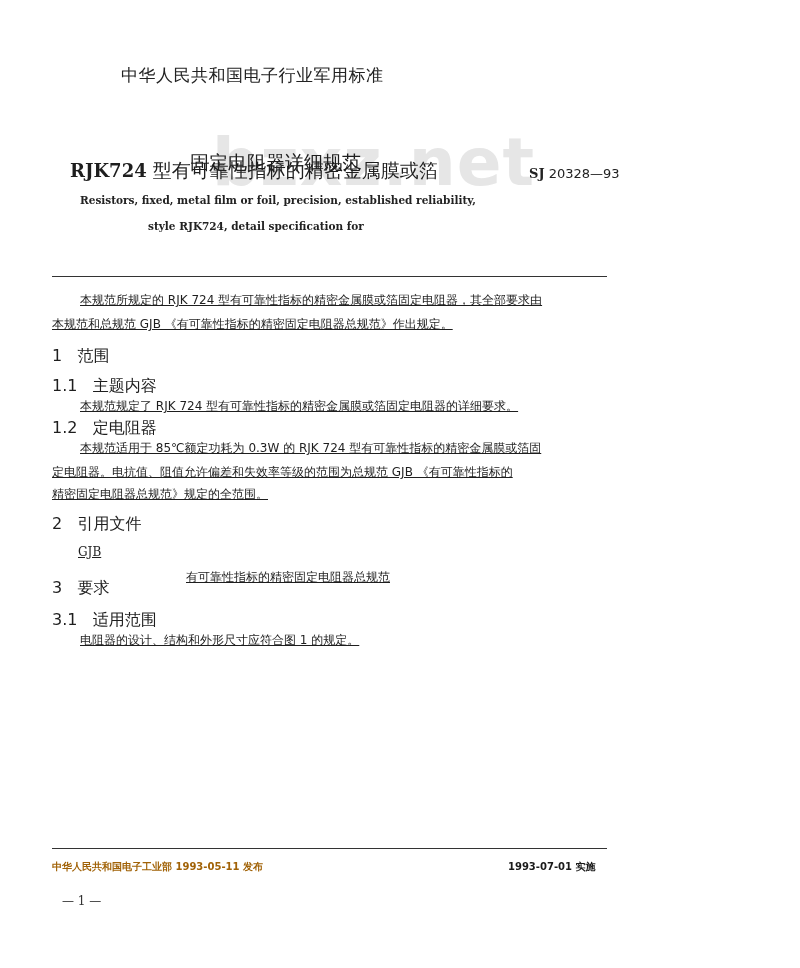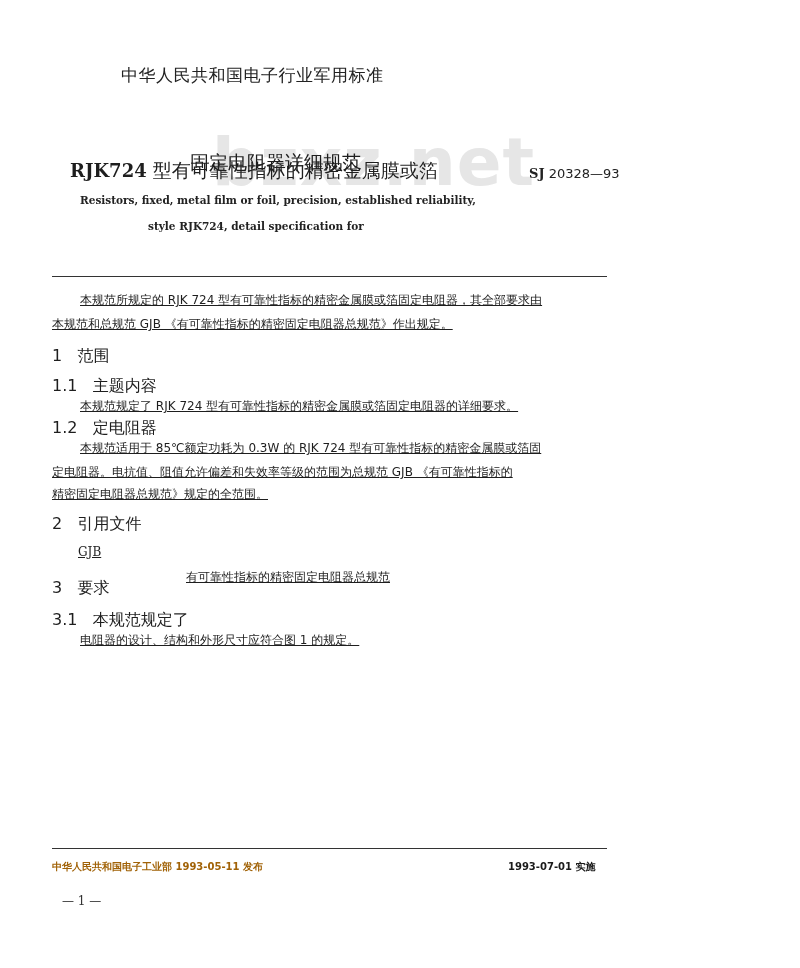--- a/index.html
+++ b/index.html
@@ -76,21 +76,21 @@
   <span>2</span>&nbsp;&nbsp;&nbsp;<span>引用文件</span>
 </div>
 <div class="layer abs body-text mono-ish" style="left:78px; top:545px;">GJB</div>
 <div class="layer abs body-text" style="left:186px; top:545px;margin-top:24px;">有可靠性指标的精密固定电阻器总规范</div>
 
 <div class="layer abs heading" style="left:52px; top:578px;">
   <span>3</span>&nbsp;&nbsp;&nbsp;<span>要求</span>
 </div>
 
 <div class="layer abs heading" style="left:52px; top:610px;">
-  <span>3.1</span>&nbsp;&nbsp;&nbsp;<span>本规范规定了</span>
+  <span>3.1</span>&nbsp;&nbsp;&nbsp;<span>适用范围</span>
 </div>
 <div class="layer abs body-text" style="left:80px; top:632px;">电阻器的设计、结构和外形尺寸应符合图 1 的规定。</div>
 
 <div class="rule rule-bottom"></div>
 
 <div class="layer abs footer-left">中华人民共和国电子工业部 1993-05-11 发布</div>
 <div class="layer abs footer-right">1993-07-01 实施</div>
 <div class="layer abs page-num">— 1 —</div>
 
 </body></html>

